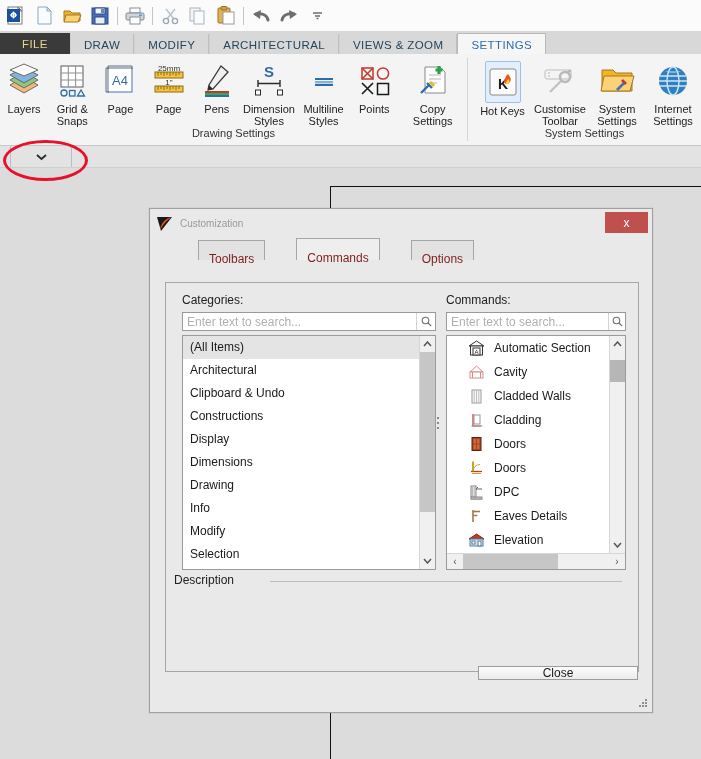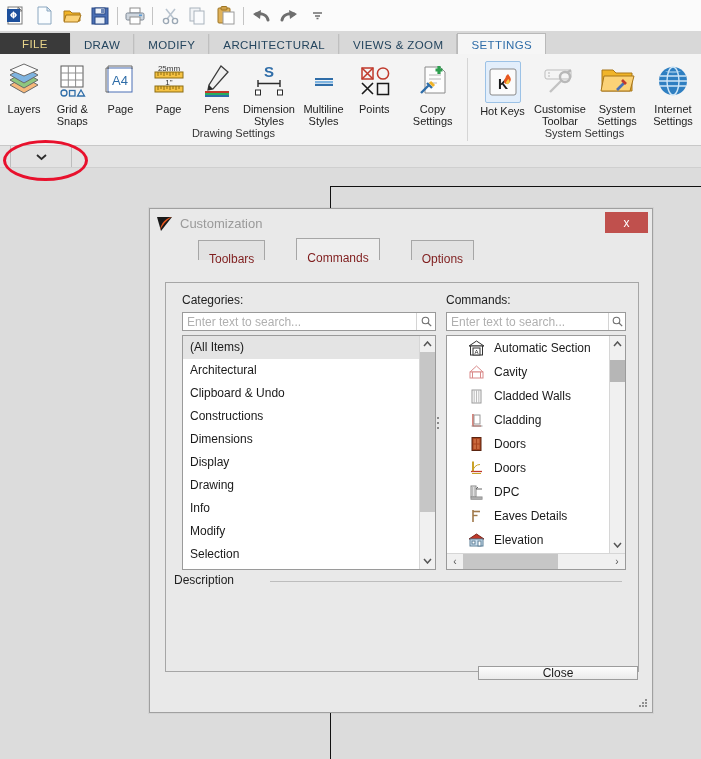--- a/index.html
+++ b/index.html
@@ -81,21 +81,21 @@
   
   .dialog{
     position:absolute;left:149px;top:208px;width:504px;height:505px;
     background:#e9e9e9;border:1px solid #a0a0a0;box-sizing:border-box;
     box-shadow:0 0 0 1px rgba(0,0,0,.04);
   }
   .dlg-title{
     height:29px;display:flex;align-items:center;background:#e9e9e9;
     position:relative;
   }
-  .dlg-title .t{font-size:13px;color:#9a9a9a;margin-left:8px;text-align:center;}
+  .dlg-title .t{font-size:10px;color:#9a9a9a;margin-left:8px;text-align:center;}
   .dlg-icon{margin-left:7px;display:flex;align-items:center;}
   .closebtn{
     position:absolute;right:4px;top:3px;width:43px;height:21px;
     background:#c0504d;color:#fff;display:flex;align-items:center;
     justify-content:center;font-size:12px;
   }
   .tabrow{display:flex;align-items:flex-end;height:22px;margin-left:16px;position:relative;z-index:2;}
   .dtab{
     height:20px;line-height:19px;padding:9px 10px;font-size:12px;color:#7f1d1d;
     background:#e2e2e2;border:1px solid #a6a6a6;border-bottom:none;
@@ -481,22 +481,22 @@
             <path d="M7 7l3.2 3.2" stroke="#6f6f6f" stroke-width="1.2"></path>
           </svg>
         </span>
       </div>
       <div class="listbox" style="margin-top:4px;height:235px;">
         <div class="listitems">
           <div class="litem sel">(All Items)</div>
           <div class="litem">Architectural</div>
           <div class="litem">Clipboard &amp; Undo</div>
           <div class="litem">Constructions</div>
+          <div class="litem">Display</div>
           <div class="litem">Dimensions</div>
-          <div class="litem">Display</div>
           <div class="litem">Drawing</div>
           <div class="litem">Info</div>
           <div class="litem">Modify</div>
           <div class="litem">Selection</div>
         </div>
         <div class="vscroll">
           <div class="vs-arrow">
             <svg width="9" height="6" viewBox="0 0 9 6">
                 <path d="M1 5l3.5-4L8 5" stroke="#555" stroke-width="1.5" fill="none"></path>
               </svg>

